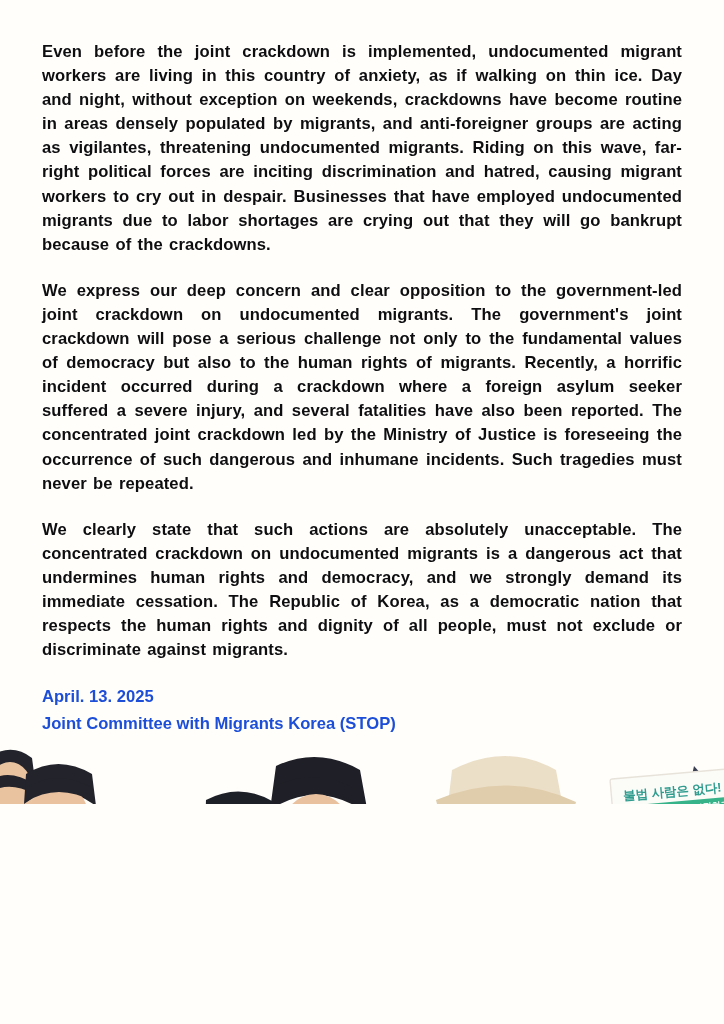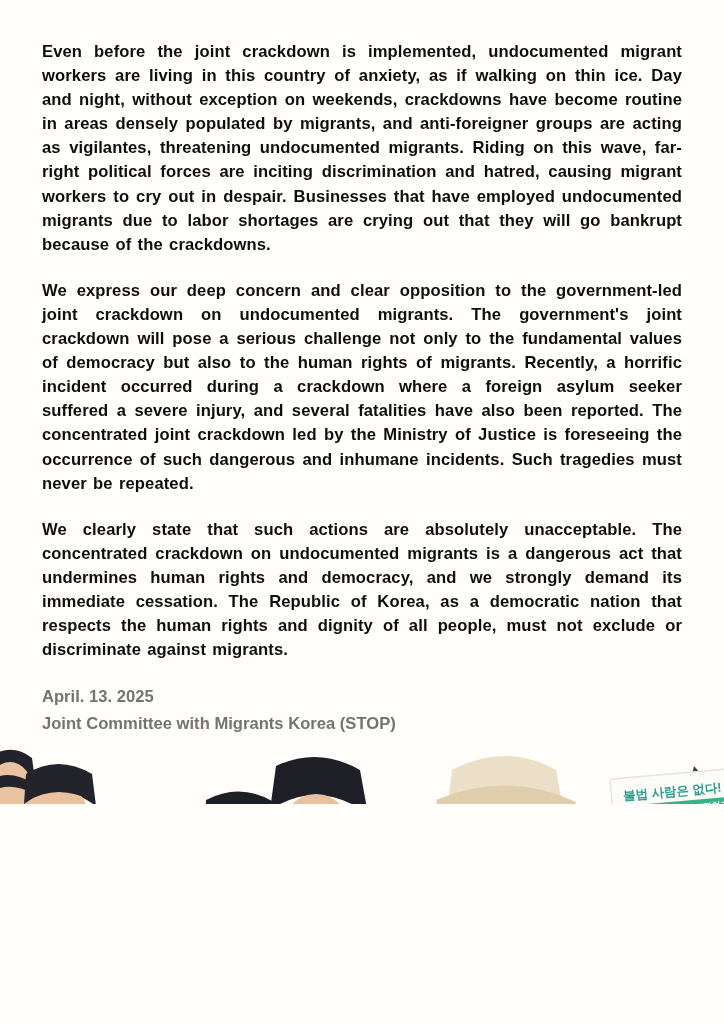--- a/index.html
+++ b/index.html
@@ -1,21 +1,21 @@
 <!DOCTYPE html>
 <html><head>
 <meta charset="utf-8">
 <style>
   html,body{margin:0;padding:0;background:#fffefb;}
   .page{position:relative;width:724px;height:804px;background:#fffefb;overflow:hidden;
         font-family:"Liberation Sans",sans-serif;}
   .statement{position:absolute;left:42px;top:40px;width:640px;color:#0e0e10;}
   .statement p{margin:0 0 22px 0;font-size:16.6px;line-height:24.1px;font-weight:700;
                text-align:justify;text-align-last:left;letter-spacing:.1px;word-spacing:1.6px;}
-  .dateline{margin-top:2px;font-size:16.6px;line-height:26.5px;font-weight:700;color:#737373;}
+  .dateline{margin-top:2px;font-size:16.6px;line-height:26.5px;font-weight:700;color:#1d4ed8;}
   .photo-wrap{position:absolute;left:0;top:744px;width:724px;height:280px;}
   svg text{font-family:"Liberation Sans","DejaVu Sans",sans-serif;font-weight:700;}
   .it{font-style:italic;}
 </style>
 </head>
 <body>
 
 <div class="page">
 
   <div class="statement">

